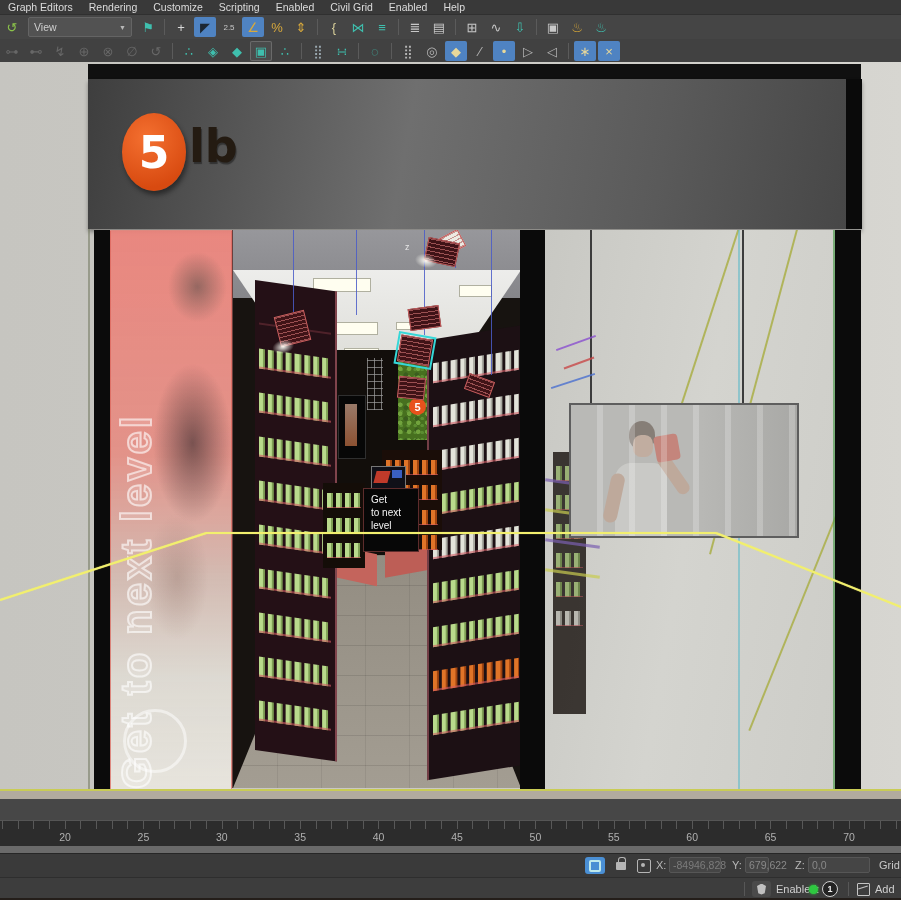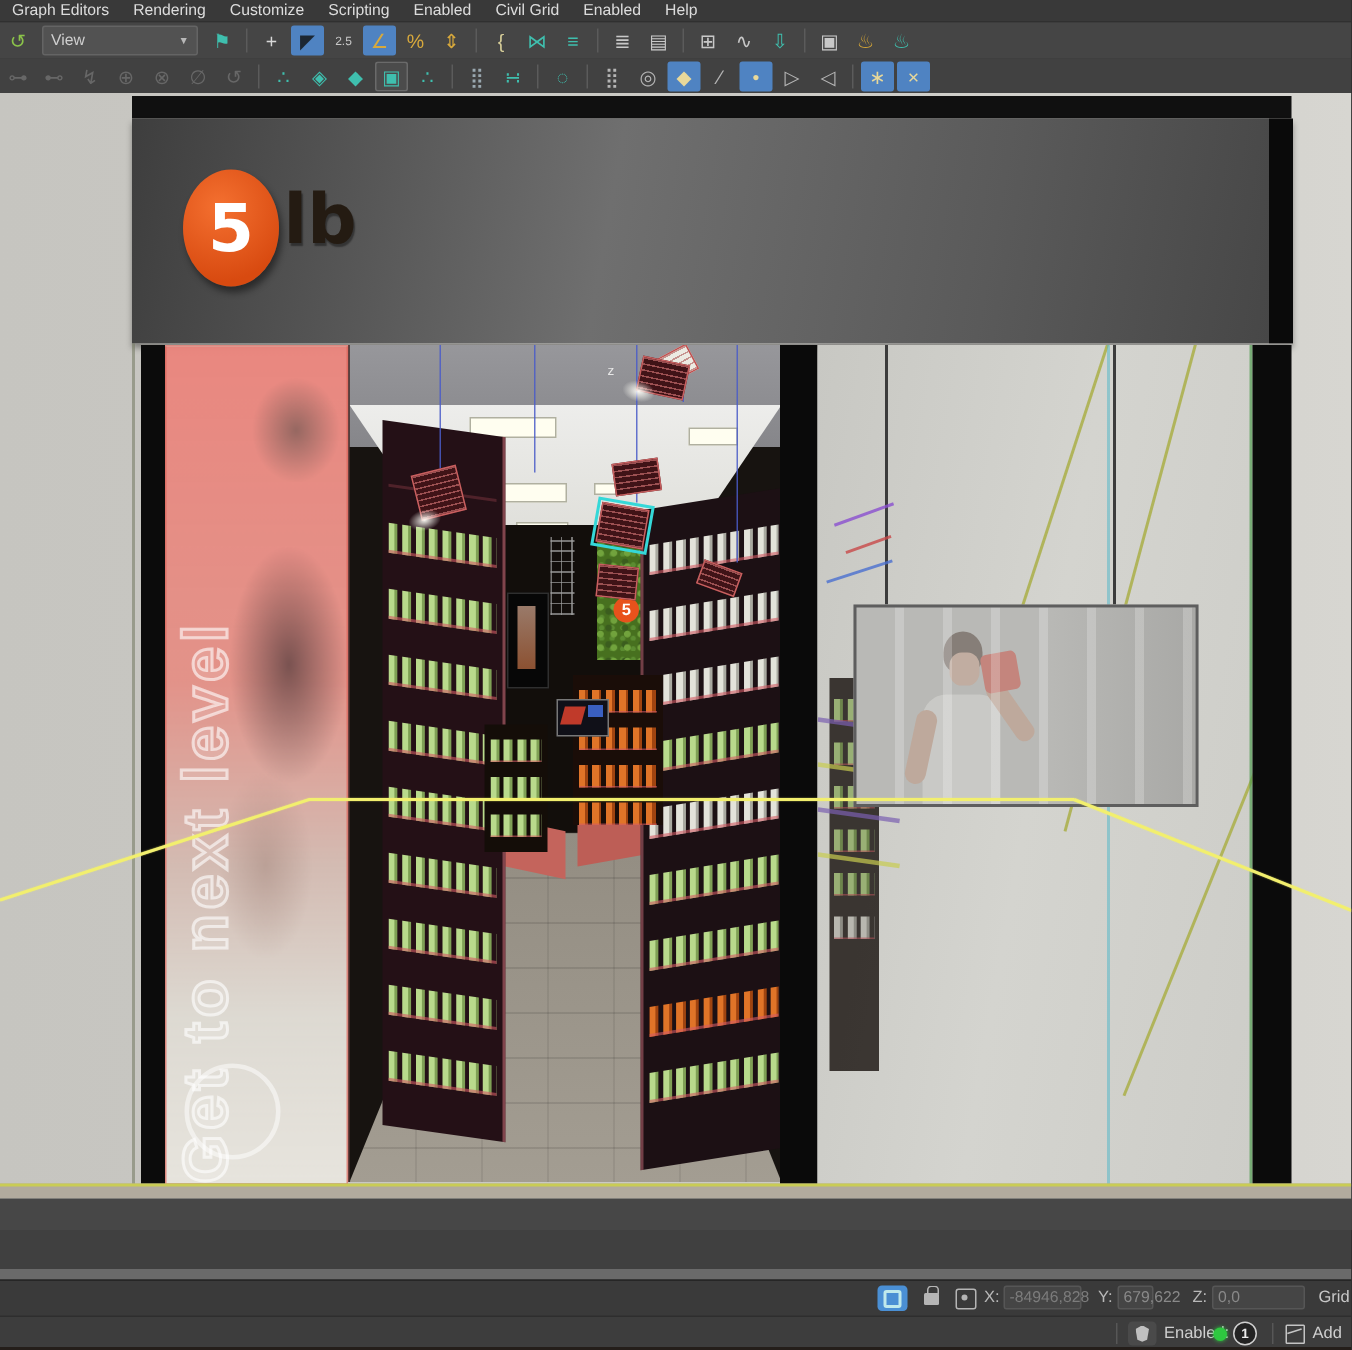--- a/index.html
+++ b/index.html
@@ -383,20 +383,25 @@
           <div class="brow o"></div>
           <div class="brow o"></div>
           <div class="brow o"></div>
         </div>
       <div class="abs gondola-left tight">
           <div class="brow g"></div>
           <div class="brow g"></div>
           <div class="brow g"></div>
         </div>
       <div class="abs monitor"></div>
+      <div class="abs promo">
+        <div>Get</div>
+        <div>to next</div>
+        <div>level</div>
+      </div>
       <div class="lamp white L0"></div>
       <div class="lamp glow L1"></div>
       <div class="lamp L2"></div>
       <div class="lamp selected L3"></div>
       <div class="lamp L4"></div>
       <div class="lamp glow L5"></div>
       <div class="lamp L6"></div>
       <div class="wire w1"></div>
       <div class="wire w2"></div>
       <div class="wire w3"></div>
@@ -445,20 +450,34 @@
     <div class="abs pillar pillar-right"></div>
 
     <div class="abs street"></div>
     <div class="abs vp-bottom"></div>
 
     <div class="yline yl-left"></div>
     <div class="yline yl-mid"></div>
     <div class="yline yl-right"></div>
   </div>
 
+  <div class="timeline">
+
+  <span class="tl-label" style="left: 65px;">20</span>
+      <span class="tl-label" style="left: 143.4px;">25</span>
+      <span class="tl-label" style="left: 221.8px;">30</span>
+      <span class="tl-label" style="left: 300.2px;">35</span>
+      <span class="tl-label" style="left: 378.6px;">40</span>
+      <span class="tl-label" style="left: 457px;">45</span>
+      <span class="tl-label" style="left: 535.4px;">50</span>
+      <span class="tl-label" style="left: 613.8px;">55</span>
+      <span class="tl-label" style="left: 692.2px;">60</span>
+      <span class="tl-label" style="left: 770.6px;">65</span>
+      <span class="tl-label" style="left: 849px;">70</span>
+    </div>
   <div class="slider-track"></div>
 
   <div class="statusbar">
     <button class="abs sb-btn">
       <span class="iso-glyph"></span>
     </button>
     <span class="abs lock"></span>
     <span class="abs offset"></span>
     <span class="abs sb-label sb-x">X:</span>
     <div class="abs sb-field f-x">

